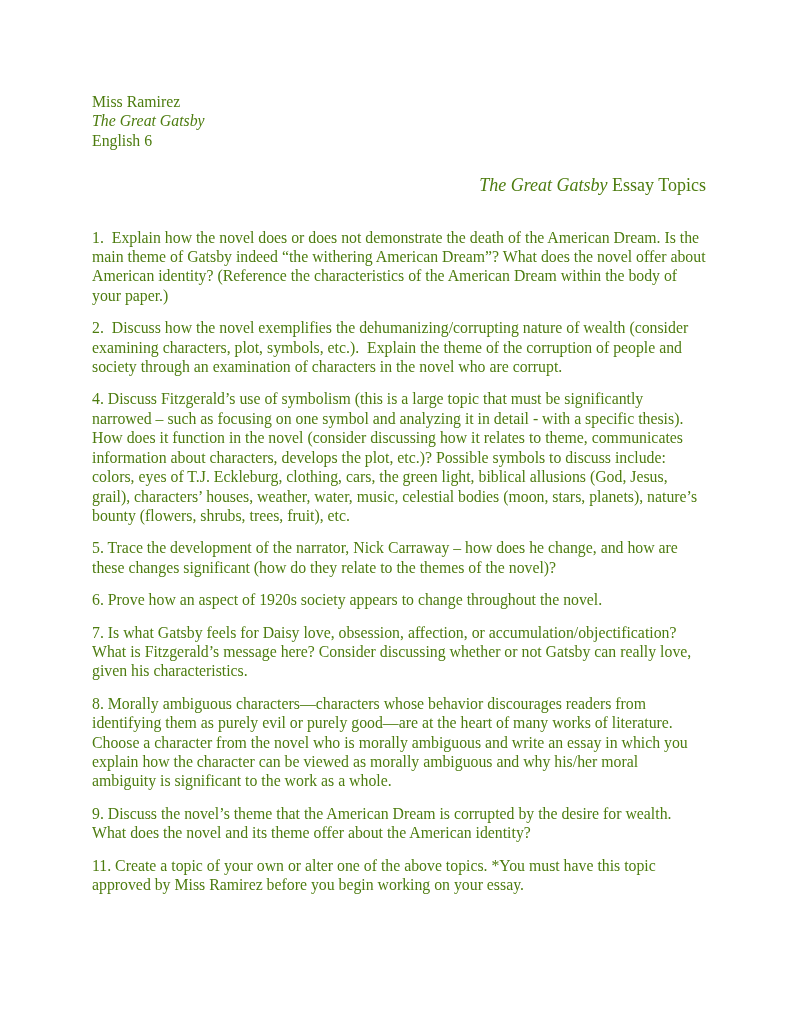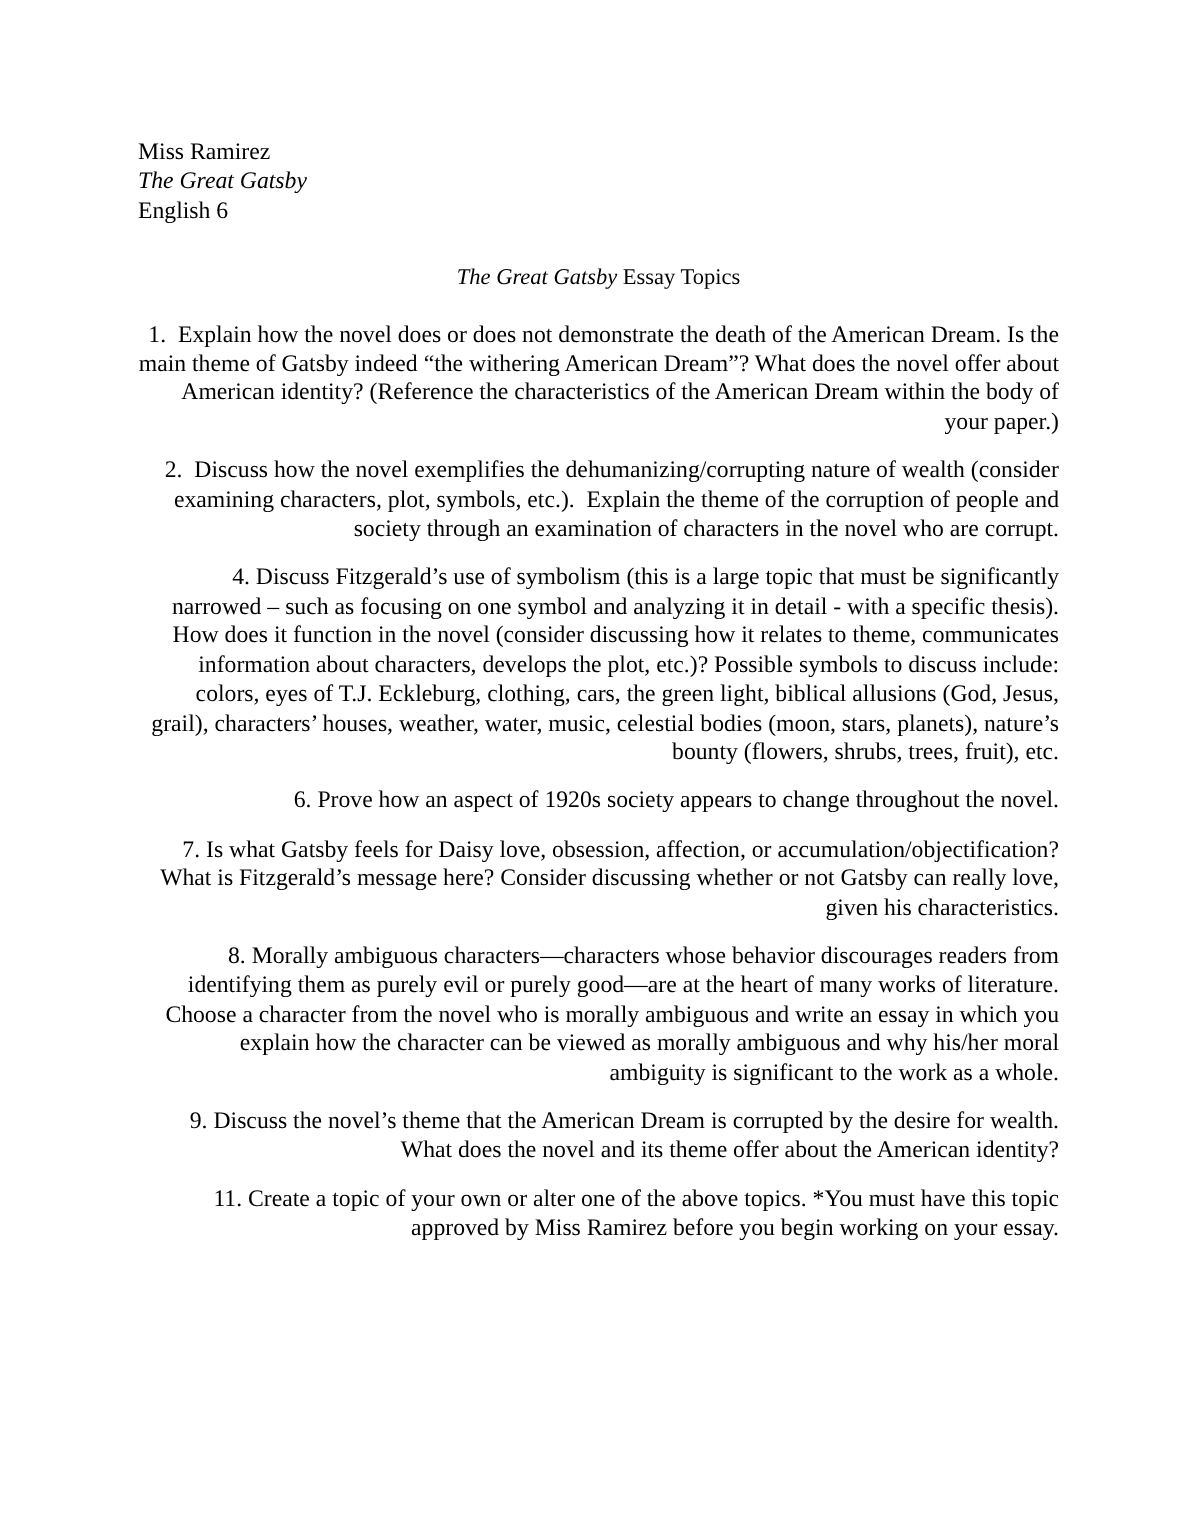--- a/index.html
+++ b/index.html
@@ -7,68 +7,68 @@
     padding: 0;
     background: #ffffff;
   }
   .page {
     position: relative;
     width: 791px;
     height: 1024px;
     background: #ffffff;
     overflow: hidden;
     font-family: "Liberation Serif", serif;
-    color: #000000;
+    color: #4d7c0f;
   }
   .content {
     position: absolute;
     left: 92px;
     top: 92px;
     width: 614px;
     font-size: 15.8px;
     line-height: 19.4px;
   }
   .header p {
     margin: 0;
     white-space: pre-wrap;
   }
   .italic {
     font-style: italic;
   }
   .doc-title {
-    font-size: 15px;
+    font-size: 18px;
     font-weight: normal;
-    text-align: center;
-    margin: 26px 0 18px 0;
+    text-align: right;
+    margin: 26px 0 32px 0;
     white-space: pre-wrap;
   }
   .topic {
     margin: 0 0 13px 0;
     white-space: pre-wrap;
-    text-align: right;
   }
 </style>
 </head>
 <body>
 
 <div class="page">
   <div class="content">
 
     <header class="header">
       <p>Miss Ramirez</p>
       <p class="italic">The Great Gatsby</p>
       <p>English 6</p>
     </header>
 
     <h1 class="doc-title"><span class="italic">The Great Gatsby</span><span> Essay Topics</span></h1>
 
     <main id="topics-list">
         <p class="topic">1.  Explain how the novel does or does not demonstrate the death of the American Dream. Is the main theme of Gatsby indeed “the withering American Dream”? What does the novel offer about American identity? (Reference the characteristics of the American Dream within the body of your paper.)</p>
         <p class="topic">2.  Discuss how the novel exemplifies the dehumanizing/corrupting nature of wealth (consider examining characters, plot, symbols, etc.).  Explain the theme of the corruption of people and society through an examination of characters in the novel who are corrupt.</p>
         <p class="topic">4. Discuss Fitzgerald’s use of symbolism (this is a large topic that must be significantly narrowed – such as focusing on one symbol and analyzing it in detail - with a specific thesis). How does it function in the novel (consider discussing how it relates to theme, communicates information about characters, develops the plot, etc.)? Possible symbols to discuss include: colors, eyes of T.J. Eckleburg, clothing, cars, the green light, biblical allusions (God, Jesus, grail), characters’ houses, weather, water, music, celestial bodies (moon, stars, planets), nature’s bounty (flowers, shrubs, trees, fruit), etc.</p>
+        <p class="topic">5. Trace the development of the narrator, Nick Carraway – how does he change, and how are these changes significant (how do they relate to the themes of the novel)?</p>
         <p class="topic">6. Prove how an aspect of 1920s society appears to change throughout the novel.</p>
         <p class="topic">7. Is what Gatsby feels for Daisy love, obsession, affection, or accumulation/objectification?  What is Fitzgerald’s message here? Consider discussing whether or not Gatsby can really love, given his characteristics.</p>
         <p class="topic">8. Morally ambiguous characters—characters whose behavior discourages readers from identifying them as purely evil or purely good—are at the heart of many works of literature.  Choose a character from the novel who is morally ambiguous and write an essay in which you explain how the character can be viewed as morally ambiguous and why his/her moral ambiguity is significant to the work as a whole.</p>
         <p class="topic">9. Discuss the novel’s theme that the American Dream is corrupted by the desire for wealth. What does the novel and its theme offer about the American identity?</p>
         <p class="topic">11. Create a topic of your own or alter one of the above topics. *You must have this topic approved by Miss Ramirez before you begin working on your essay.</p>
       </main>
 
   </div>
 </div>
 

